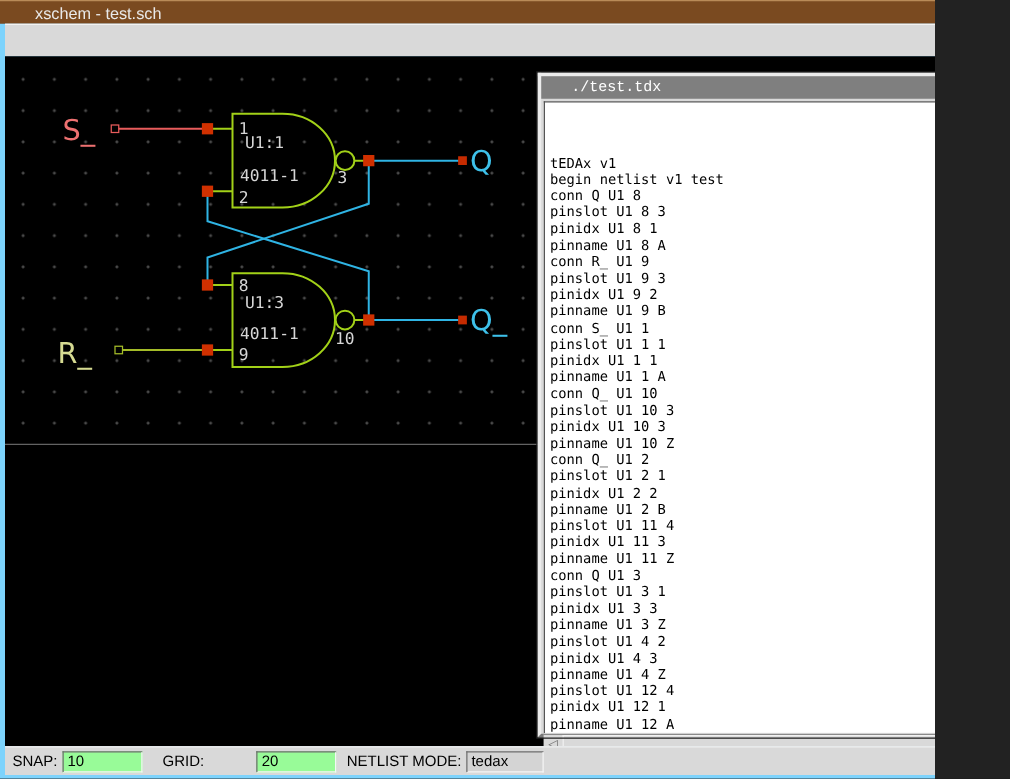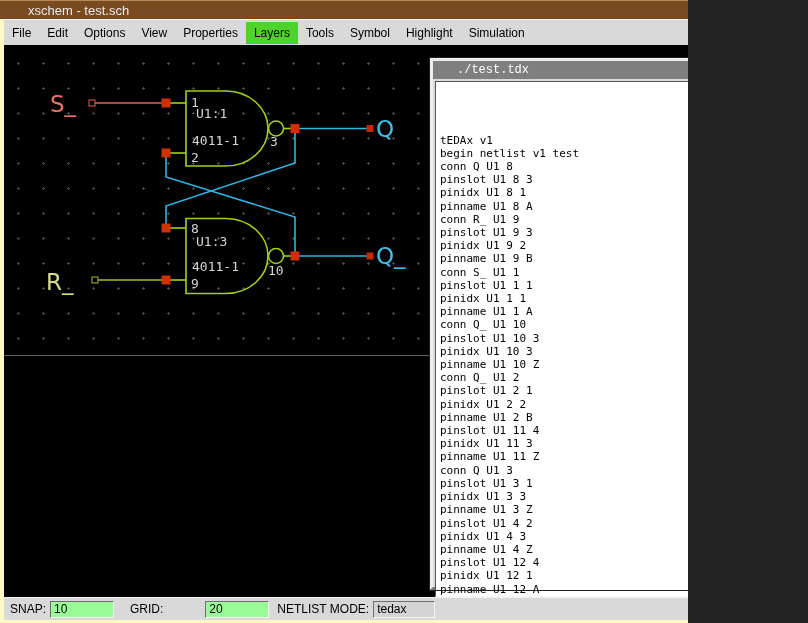--- a/index.html
+++ b/index.html
@@ -1,19 +1,19 @@
 <!DOCTYPE html>
 <html><head>
 <meta charset="utf-8">
 <style>
   * { margin:0; padding:0; box-sizing:border-box; }
   html,body { background:#222; }
   .window {
-    position:relative; width:688px; height:623px;
-    background:#fef9c3;
+    position:relative; width:748px; height:623px;
+    background:#7dd3fc;
     font-family:"Liberation Sans", sans-serif;
     overflow:hidden;
   }
   
   .titlebar {
     position:absolute; left:0; top:0; width:808px; height:19px;
     background:#7a4a20; border-top:1px solid #b98b58;
     display:flex; align-items:center;
   }
   .titlebar .title { color:#e9e9e9; font-size:13px; margin-left:28px; }
@@ -74,21 +74,21 @@
     font-size:9px; line-height:12px; text-align:center; color:#000;
     font-family:"DejaVu Sans", sans-serif;
   }
   .dlg-body {
     flex:1; margin:2px; display:grid;
     grid-template-columns:1fr 17px; grid-template-rows:1fr 16px 36px;
   }
   .dlg-text {
     grid-column:1; grid-row:1;
     background:#fff; border:1px solid; border-color:#555 #f5f5f5 #f5f5f5 #555;
-    overflow:hidden; padding:12px 0 0 4px;
+    overflow:hidden; padding:2px 0 0 4px;
     font-family:"DejaVu Sans Mono", monospace;
     font-size:11px; line-height:13.2px; color:#000; white-space:pre;
   }
   .vscroll {
     grid-column:2; grid-row:1 / span 2;
     background:#c6c6c6; display:flex; flex-direction:column;
     border-left:1px solid #8a8a8a;
   }
   .hscroll {
     grid-column:1; grid-row:2;
@@ -127,33 +127,20 @@
     <span class="title">xschem - test.sch</span>
     <div class="win-controls">
 
     <span class="win-btn">_</span>
         <span class="win-btn">□</span>
         <span class="win-btn">✕</span>
       </div>
   </div>
 
   <div class="menubar">
-    <div style="display:flex">
-
-    <span class="menu-item">File</span>
-        <span class="menu-item">Edit</span>
-        <span class="menu-item">Options</span>
-        <span class="menu-item">View</span>
-        <span class="menu-item">Properties</span>
-        <span class="menu-item hl">Layers</span>
-        <span class="menu-item">Tools</span>
-        <span class="menu-item">Symbol</span>
-        <span class="menu-item">Highlight</span>
-        <span class="menu-item">Simulation</span>
-      </div>
   </div>
 
   <div class="canvas">
     <div class="grid-area"></div>
     <div class="canvas-divider"></div>
 
     <svg class="schem" width="800" height="552" viewBox="0 0 800 552">
 
       <g>
         <rect x="85" y="55" width="6" height="6" fill="none" stroke="#e85c5c" stroke-width="1"></rect>

